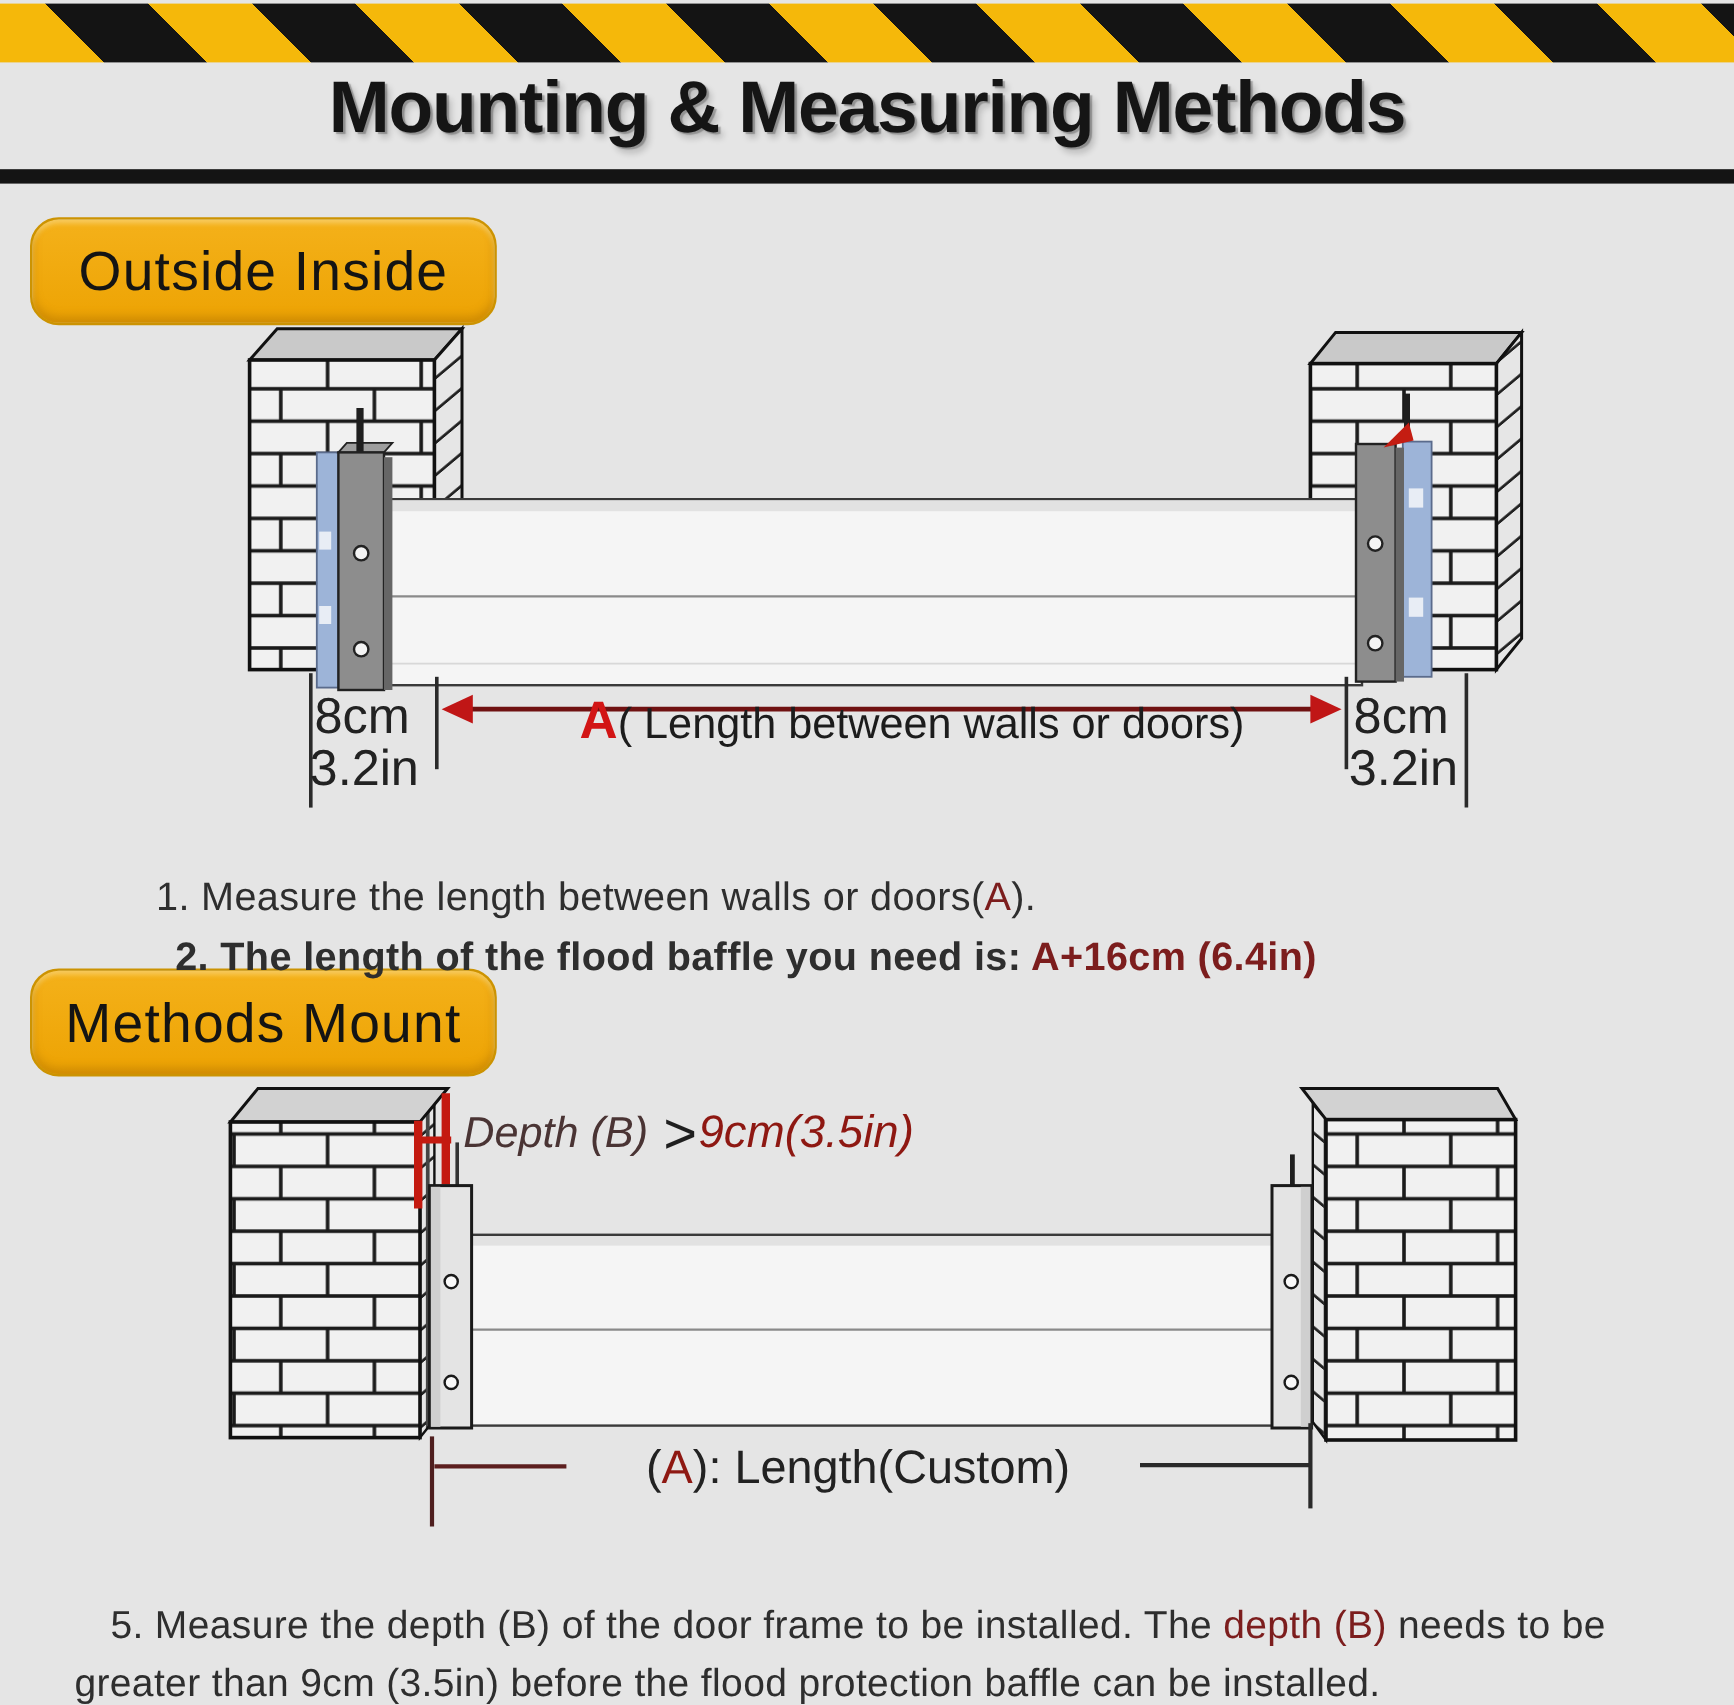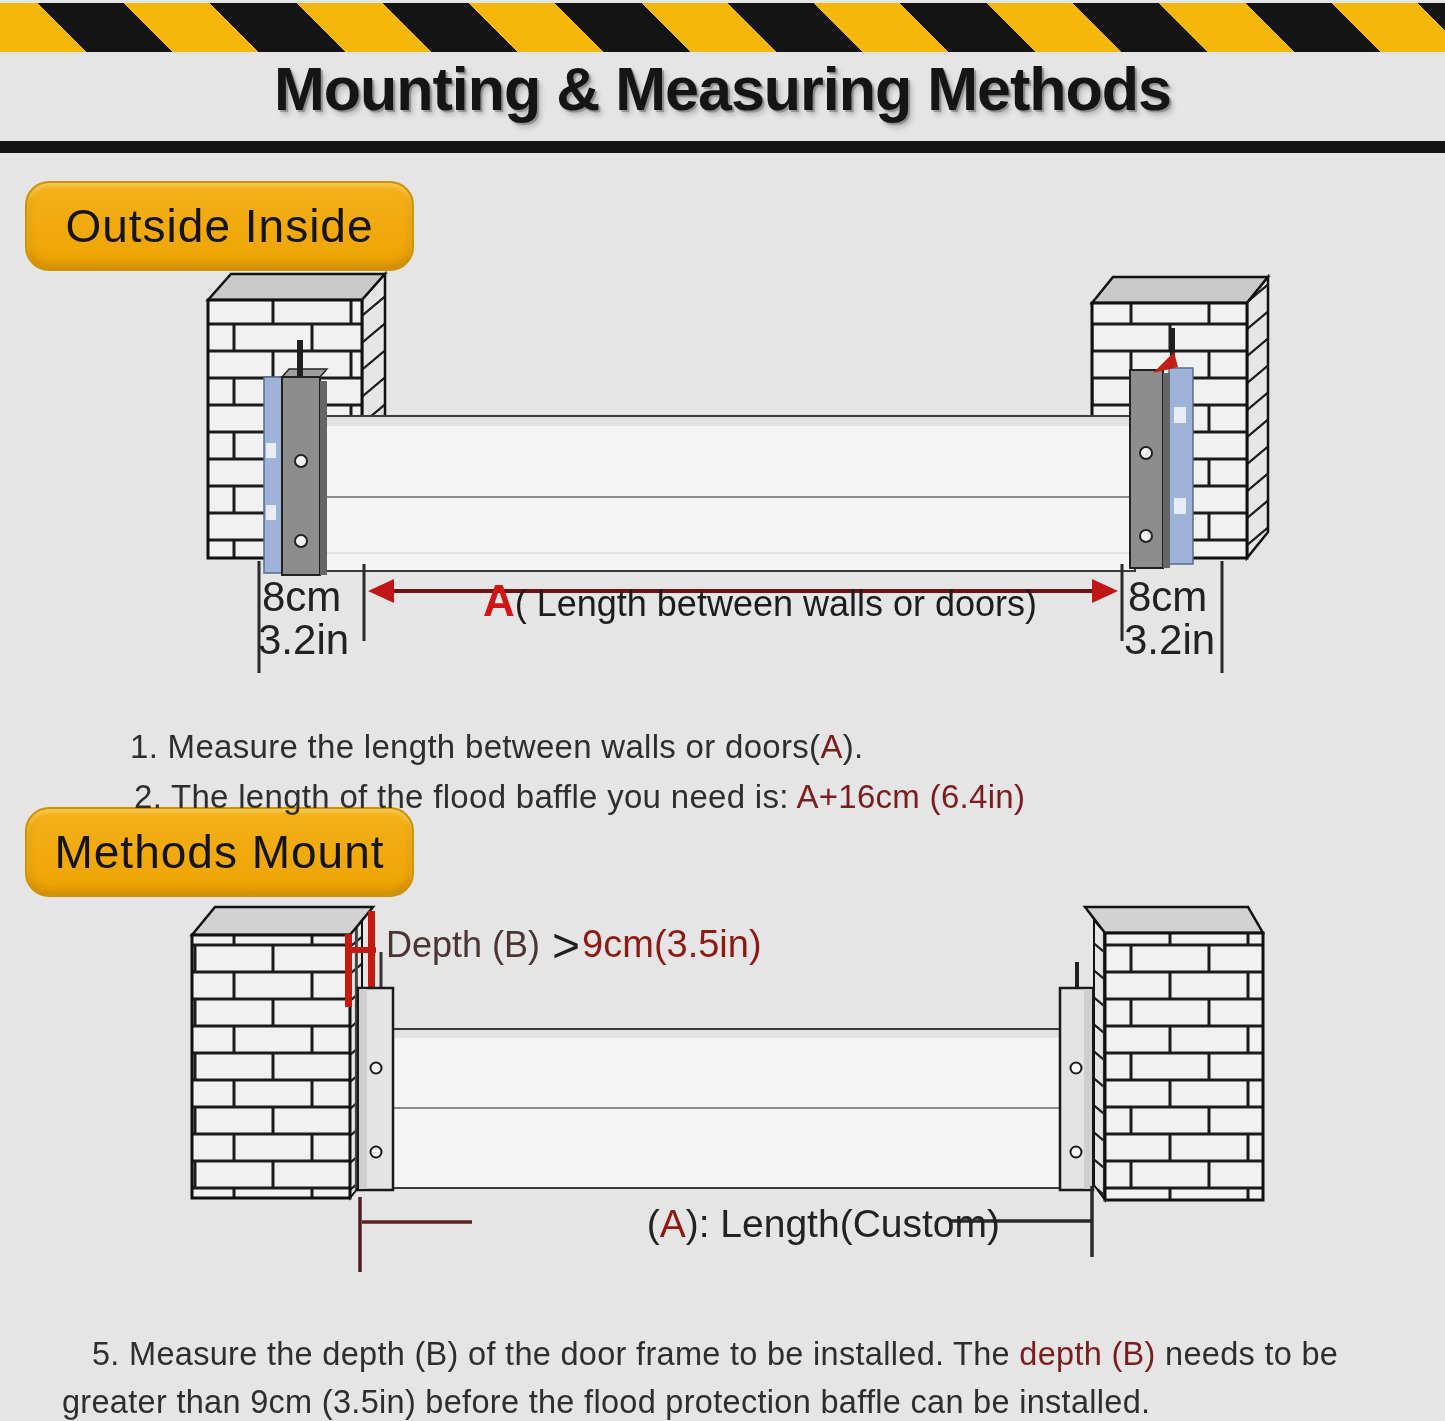--- a/index.html
+++ b/index.html
@@ -22,25 +22,25 @@
   .badge.inside{top:807px;}
   
   .diagram-svg{position:absolute;top:0;left:0;width:1445px;height:1421px;}
   
   .dim-text{position:absolute;font-size:42px;color:#222;}
   .arrow-label{position:absolute;left:380px;width:760px;top:576px;text-align:center;
     font-size:36px;color:#1c1c1c;white-space:nowrap;}
   .arrow-label .big-a{font-size:44px;font-weight:700;color:#d21515;}
   .step-line{position:absolute;font-size:33px;color:#2e2e2e;letter-spacing:.3px;white-space:nowrap;margin-top:36px;}
   .maroon{color:#7c1d1d;}
-  .depth-label{position:absolute;left:386px;top:918px;white-space:nowrap;}
+  .depth-label{position:absolute;left:386px;top:918px;white-space:nowrap;font-style:italic;}
   .depth-label .pre{font-size:36px;color:#4a3434;}
   .depth-label .gt{font-size:48px;color:#1f1f1f;vertical-align:-5px;margin:0 2px;}
   .depth-label .val{font-size:38px;color:#8e1812;}
-  .length-label{position:absolute;left:430px;width:570px;top:1202px;text-align:right;
+  .length-label{position:absolute;left:430px;width:570px;top:1202px;text-align:center;
     font-size:39px;color:#222;white-space:nowrap;}
   .length-label .a-red{color:#8e1812;}
   .inside-step2{position:absolute;left:62px;top:1331px;width:1316px;font-size:32.5px;
     line-height:47.5px;color:#2e2e2e;letter-spacing:.3px;text-indent:30px;white-space:normal;}
 </style>
 </head>
 <body>
 
 <div class="stage">
 
@@ -186,21 +186,21 @@
 
   <div class="dim-text" style="left:262px;top:573px;">8cm</div>
   <div class="dim-text" style="left:258px;top:616px;">3.2in</div>
   <div class="dim-text" style="left:1128px;top:573px;">8cm</div>
   <div class="dim-text" style="left:1124px;top:616px;">3.2in</div>
 
   <div class="arrow-label"><span class="big-a">A</span><span>( Length between walls or doors)</span></div>
 
   <div class="step-line" style="left:130px;top:692px;"><span>1. Measure the length between walls or doors(</span><span class="maroon">A</span><span>).</span></div>
 
-  <div class="step-line" style="left:134px;top:742px;"><span>2. The length of the flood baffle you need is: </span><span class="maroon">A+16cm (6.4in)</span></div>
+  <div class="step-line" style="left:146px;top:742px;font-weight:bold;"><span>2. The length of the flood baffle you need is: </span><span class="maroon">A+16cm (6.4in)</span></div>
 
   <div class="depth-label"><span class="pre">Depth (B) </span><span class="gt">&gt;</span><span class="val">9cm(3.5in)</span></div>
 
   <div class="length-label"><span>(</span><span class="a-red">A</span><span>): Length(Custom)</span></div>
 
 
   <div class="inside-step2"><span>5. Measure the depth (B) of the door frame to be installed. The </span><span class="maroon">depth (B)</span><span> needs to be greater than 9cm (3.5in) before the flood protection baffle can be installed.</span></div>
 
 </div>
 

